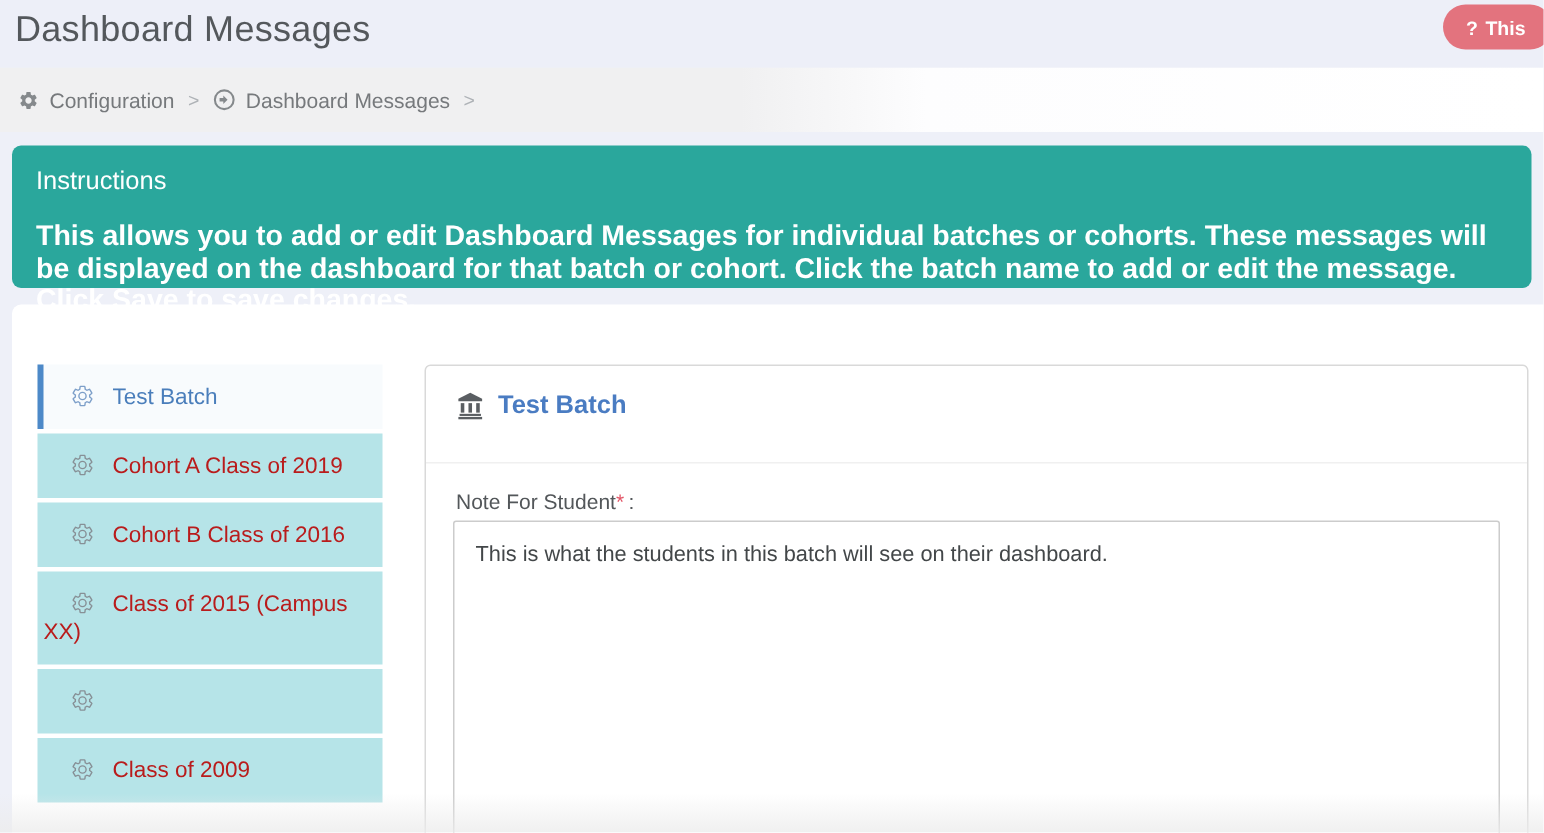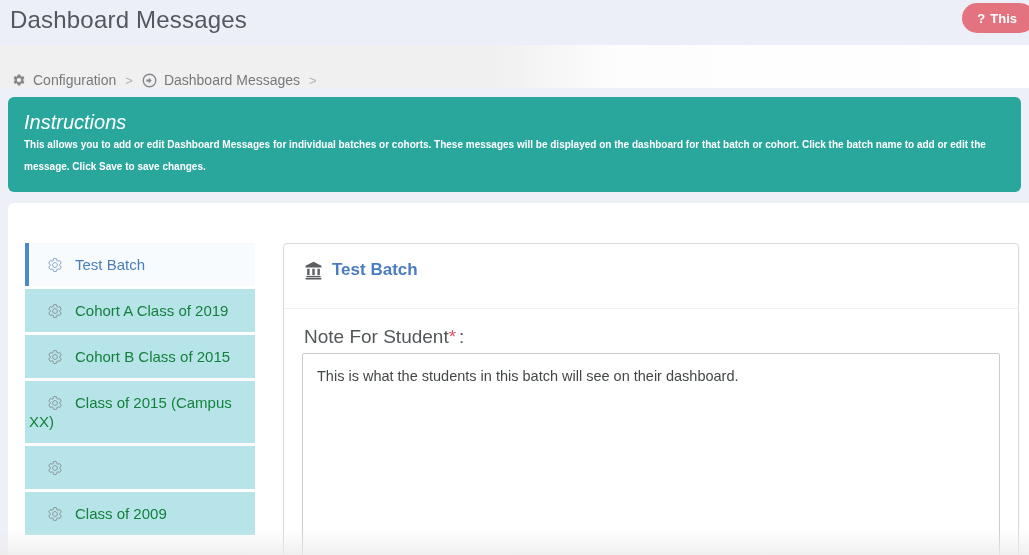--- a/index.html
+++ b/index.html
@@ -39,21 +39,21 @@
     cursor:pointer;
     display:flex; align-items:center; gap:5px;
   }
   .help-q { font-weight:700; }
 
   
   .breadcrumb {
     height:43px;
     background:linear-gradient(to right,#f0f0f1 0%,#f0f0f1 48%,#fdfdfe 60%,#ffffff 100%);
     display:flex;
-    align-items:flex-end;
+    align-items:center;
     padding-left:12px;
     font-size:14px;
     color:#76797c;
   }
   .crumb {
     display:flex; align-items:center; gap:7px;
     color:#76797c; text-decoration:none; cursor:pointer;
   }
   .crumb svg { display:block; }
   .crumb-sep {
@@ -65,27 +65,26 @@
   
   .instructions {
     margin:9px 8px 0 8px;
     background:#2aa79c;
     border-radius:6px;
     color:#fff;
     padding:14px 16px 17px 16px;
     height:95px;
   }
   .instructions-title {
-    font-size:20px;
+    font-size:17px;
     font-weight:400;
-    margin-bottom:0;
-    font-style:italic;
+    margin-bottom:16px;
   }
   .instructions-body {
-    font-size:10px;
+    font-size:19px;
     font-weight:700;
     line-height:21.5px;
     max-width:975px;
   }
 
   
   .main-card {
     position:absolute;
     left:8px; top:203px;
     width:1100px; height:620px;
@@ -96,21 +95,21 @@
   
   .batch-list {
     position:absolute;
     left:17px; top:40px;
     width:230px;
     list-style:none;
   }
   .batch-item {
     display:block;
     background:#b6e4e8;
-    color:#15803d;
+    color:#b91c1c;
     font-size:15px;
     line-height:19px;
     padding:12px 8px 12px 4px;
     margin-bottom:3px;
     cursor:pointer;
   }
   .batch-item .cog {
     width:16px; height:16px;
     margin-left:18px;
     margin-right:12px;
@@ -142,21 +141,21 @@
     gap:9px;
   }
   .panel-head svg { display:block; }
   .panel-title {
     font-size:17px;
     font-weight:700;
     color:#4a7cc2;
   }
   .note-label {
     margin:17px 20px 5px 20px;
-    font-size:19px;
+    font-size:14px;
     color:#53575a;
   }
   .note-label .req { color:#e25667; }
   .note-label .suffix { margin-left:3px; }
   .note-textarea {
     display:block;
     margin-left:18px;
     width:698px;
     height:260px;
     border:1px solid #cccccc;
@@ -223,21 +222,21 @@
         </svg><span class="batch-label">Test Batch</span>
       </li>
       <li class="batch-item">
         <svg class="cog" viewBox="0 0 24 24">
           <path fill="none" stroke="currentColor" stroke-width="1.4" d="M19.14 12.94c.04-.3.06-.61.06-.94 0-.32-.02-.64-.07-.94l2.03-1.58c.18-.14.23-.41.12-.61l-1.92-3.32c-.12-.22-.37-.29-.59-.22l-2.39.96c-.5-.38-1.03-.7-1.62-.94L14.4 2.81c-.04-.24-.24-.41-.48-.41h-3.84c-.24 0-.43.17-.47.41L9.25 5.35c-.59.24-1.13.57-1.62.94l-2.39-.96c-.22-.08-.47 0-.59.22L2.74 8.87c-.12.21-.08.47.12.61l2.03 1.58c-.05.3-.09.63-.09.94s.02.64.07.94l-2.03 1.58c-.18.14-.23.41-.12.61l1.92 3.32c.12.22.37.29.59.22l2.39-.96c.5.38 1.03.7 1.62.94l.36 2.54c.05.24.24.41.48.41h3.84c.24 0 .44-.17.47-.41l.36-2.54c.59-.24 1.13-.56 1.62-.94l2.39.96c.22.08.47 0 .59-.22l1.92-3.32c.12-.22.07-.47-.12-.61l-2.01-1.58zM12 15.6c-1.98 0-3.6-1.62-3.6-3.6s1.62-3.6 3.6-3.6 3.6 1.62 3.6 3.6-1.62 3.6-3.6 3.6z"></path>
         </svg><span class="batch-label">Cohort A Class of 2019</span>
       </li>
       <li class="batch-item">
         <svg class="cog" viewBox="0 0 24 24">
           <path fill="none" stroke="currentColor" stroke-width="1.4" d="M19.14 12.94c.04-.3.06-.61.06-.94 0-.32-.02-.64-.07-.94l2.03-1.58c.18-.14.23-.41.12-.61l-1.92-3.32c-.12-.22-.37-.29-.59-.22l-2.39.96c-.5-.38-1.03-.7-1.62-.94L14.4 2.81c-.04-.24-.24-.41-.48-.41h-3.84c-.24 0-.43.17-.47.41L9.25 5.35c-.59.24-1.13.57-1.62.94l-2.39-.96c-.22-.08-.47 0-.59.22L2.74 8.87c-.12.21-.08.47.12.61l2.03 1.58c-.05.3-.09.63-.09.94s.02.64.07.94l-2.03 1.58c-.18.14-.23.41-.12.61l1.92 3.32c.12.22.37.29.59.22l2.39-.96c.5.38 1.03.7 1.62.94l.36 2.54c.05.24.24.41.48.41h3.84c.24 0 .44-.17.47-.41l.36-2.54c.59-.24 1.13-.56 1.62-.94l2.39.96c.22.08.47 0 .59-.22l1.92-3.32c.12-.22.07-.47-.12-.61l-2.01-1.58zM12 15.6c-1.98 0-3.6-1.62-3.6-3.6s1.62-3.6 3.6-3.6 3.6 1.62 3.6 3.6-1.62 3.6-3.6 3.6z"></path>
-        </svg><span class="batch-label">Cohort B Class of 2015</span>
+        </svg><span class="batch-label">Cohort B Class of 2016</span>
       </li>
       <li class="batch-item">
         <svg class="cog" viewBox="0 0 24 24">
           <path fill="none" stroke="currentColor" stroke-width="1.4" d="M19.14 12.94c.04-.3.06-.61.06-.94 0-.32-.02-.64-.07-.94l2.03-1.58c.18-.14.23-.41.12-.61l-1.92-3.32c-.12-.22-.37-.29-.59-.22l-2.39.96c-.5-.38-1.03-.7-1.62-.94L14.4 2.81c-.04-.24-.24-.41-.48-.41h-3.84c-.24 0-.43.17-.47.41L9.25 5.35c-.59.24-1.13.57-1.62.94l-2.39-.96c-.22-.08-.47 0-.59.22L2.74 8.87c-.12.21-.08.47.12.61l2.03 1.58c-.05.3-.09.63-.09.94s.02.64.07.94l-2.03 1.58c-.18.14-.23.41-.12.61l1.92 3.32c.12.22.37.29.59.22l2.39-.96c.5.38 1.03.7 1.62.94l.36 2.54c.05.24.24.41.48.41h3.84c.24 0 .44-.17.47-.41l.36-2.54c.59-.24 1.13-.56 1.62-.94l2.39.96c.22.08.47 0 .59-.22l1.92-3.32c.12-.22.07-.47-.12-.61l-2.01-1.58zM12 15.6c-1.98 0-3.6-1.62-3.6-3.6s1.62-3.6 3.6-3.6 3.6 1.62 3.6 3.6-1.62 3.6-3.6 3.6z"></path>
         </svg><span class="batch-label">Class of 2015 (Campus XX)</span>
       </li>
       <li class="batch-item">
         <svg class="cog" viewBox="0 0 24 24">
           <path fill="none" stroke="currentColor" stroke-width="1.4" d="M19.14 12.94c.04-.3.06-.61.06-.94 0-.32-.02-.64-.07-.94l2.03-1.58c.18-.14.23-.41.12-.61l-1.92-3.32c-.12-.22-.37-.29-.59-.22l-2.39.96c-.5-.38-1.03-.7-1.62-.94L14.4 2.81c-.04-.24-.24-.41-.48-.41h-3.84c-.24 0-.43.17-.47.41L9.25 5.35c-.59.24-1.13.57-1.62.94l-2.39-.96c-.22-.08-.47 0-.59.22L2.74 8.87c-.12.21-.08.47.12.61l2.03 1.58c-.05.3-.09.63-.09.94s.02.64.07.94l-2.03 1.58c-.18.14-.23.41-.12.61l1.92 3.32c.12.22.37.29.59.22l2.39-.96c.5.38 1.03.7 1.62.94l.36 2.54c.05.24.24.41.48.41h3.84c.24 0 .44-.17.47-.41l.36-2.54c.59-.24 1.13-.56 1.62-.94l2.39.96c.22.08.47 0 .59-.22l1.92-3.32c.12-.22.07-.47-.12-.61l-2.01-1.58zM12 15.6c-1.98 0-3.6-1.62-3.6-3.6s1.62-3.6 3.6-3.6 3.6 1.62 3.6 3.6-1.62 3.6-3.6 3.6z"></path>
         </svg>

